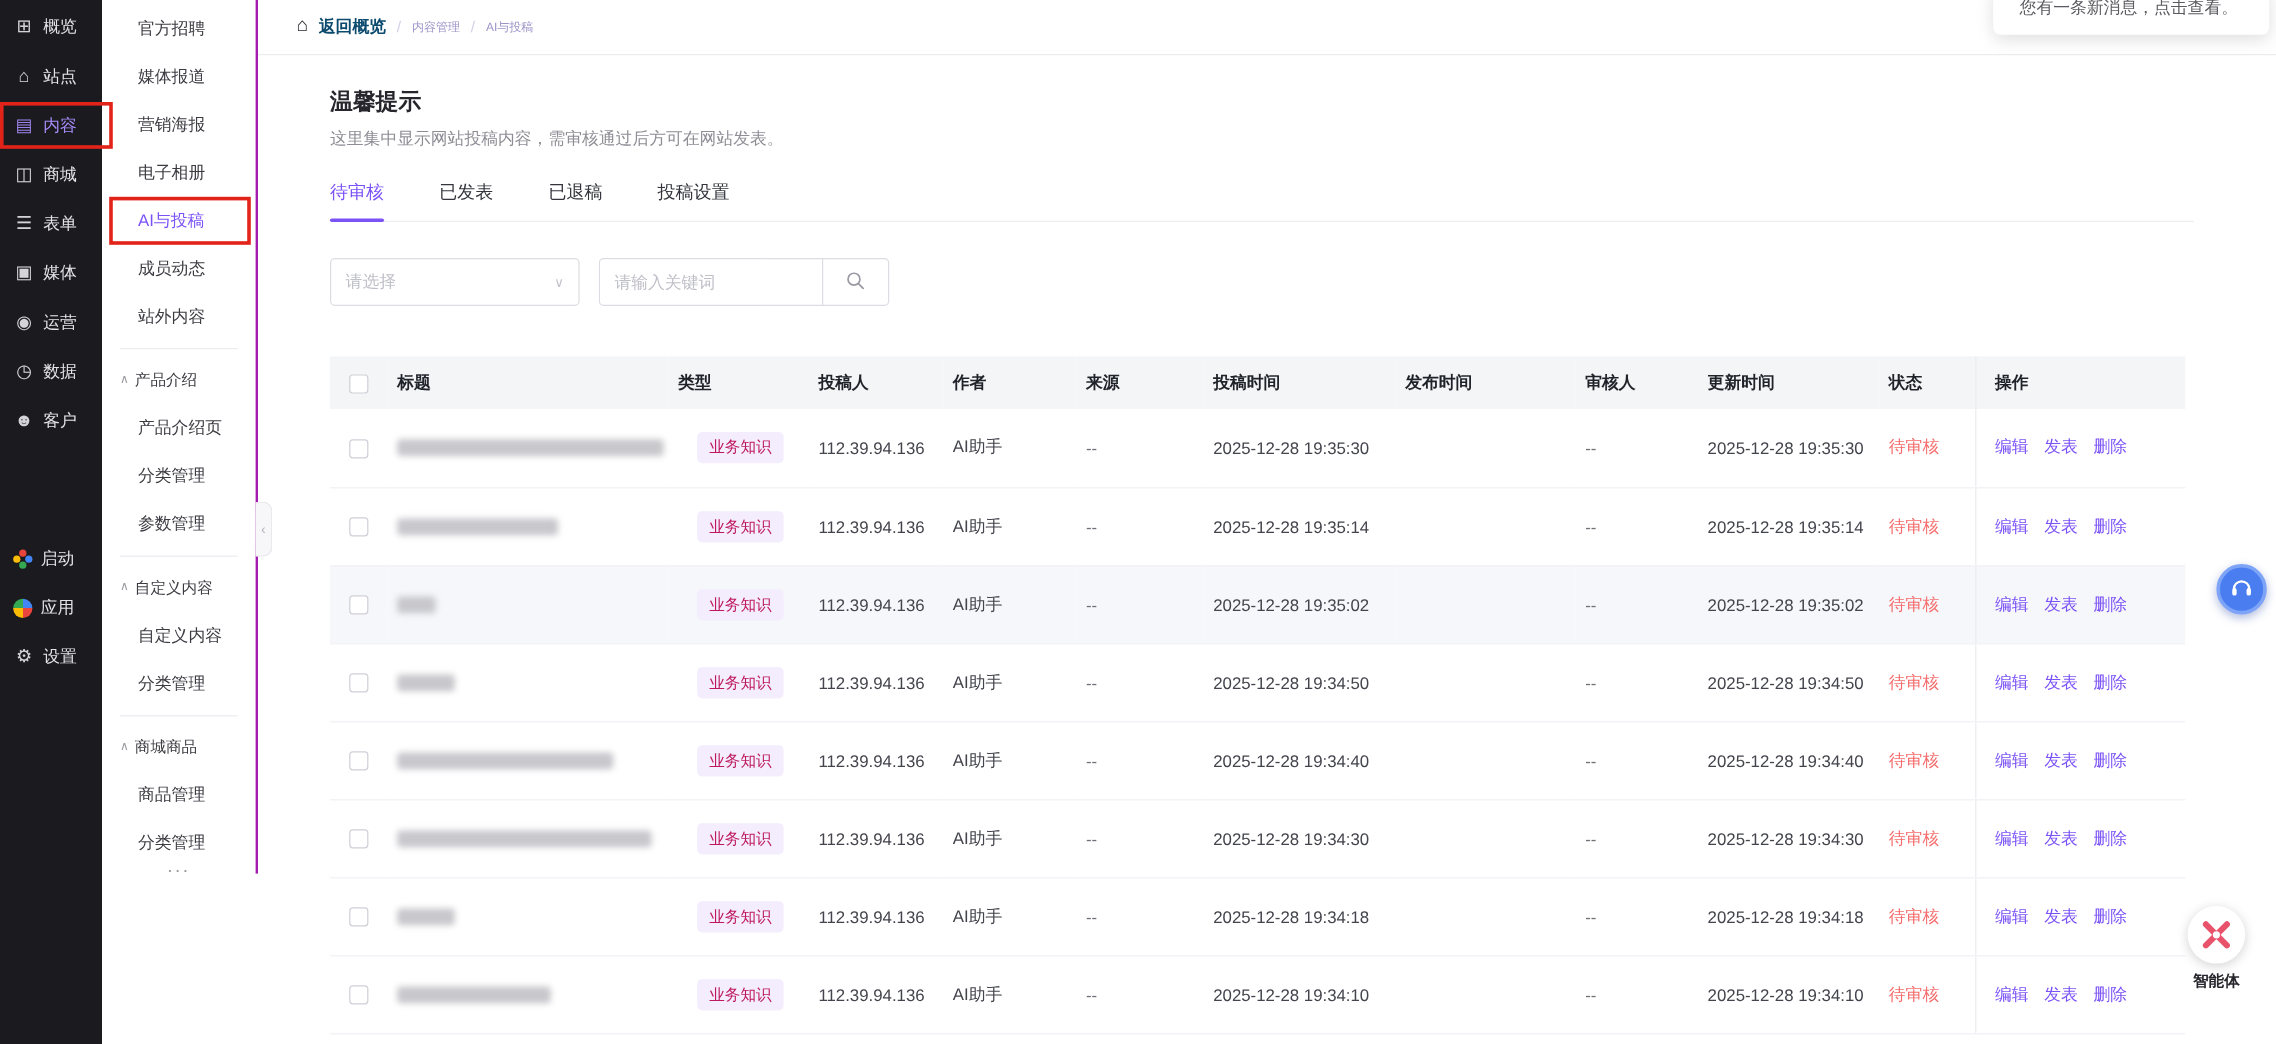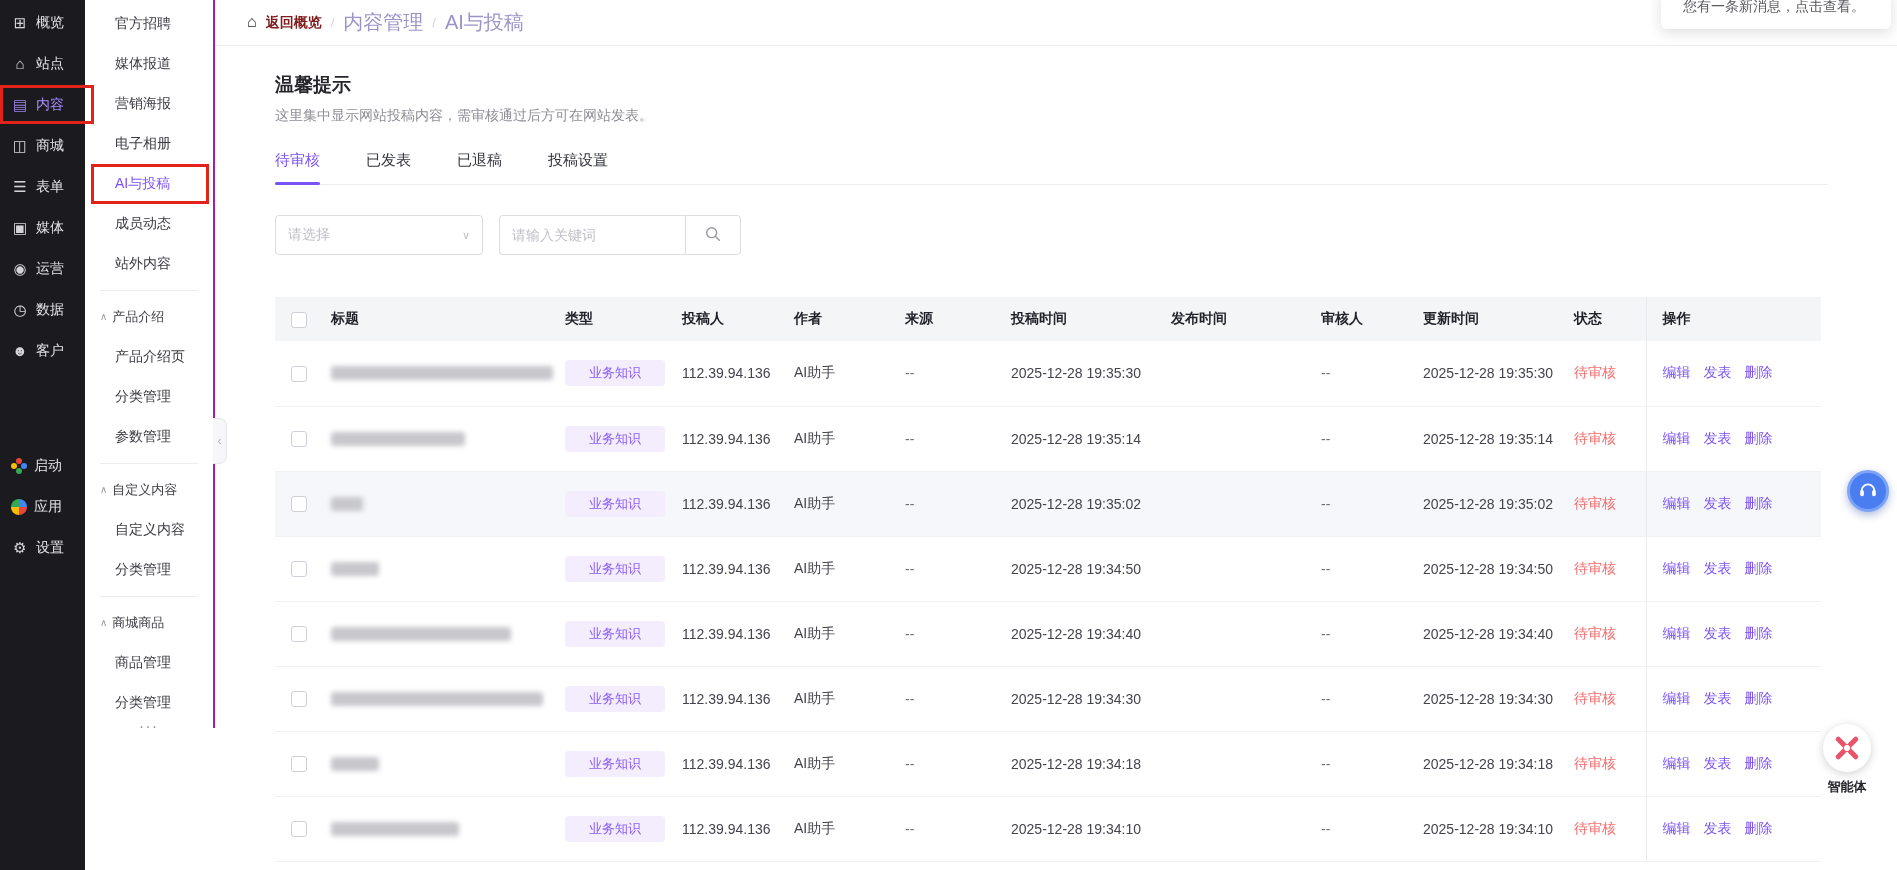--- a/index.html
+++ b/index.html
@@ -45,23 +45,23 @@
   .collapse-handle { position:absolute; top:418px; right:-14px; width:14px; height:46px;
     background:#f7f7fa; border:1px solid #e7e7ec; border-left:none; border-radius:0 8px 8px 0;
     display:flex; align-items:center; justify-content:center; color:#b4b4bd; font-size:12px;
     cursor:pointer; z-index:6; }
 
   
   .main { flex:1 1 auto; height:870px; background:#fff; overflow:hidden; }
   .breadcrumb-bar { height:46px; display:flex; align-items:center; gap:9px;
     padding-left:32px; border-bottom:1px solid #ececf0; }
   .home-ic { font-size:16px; color:#2a2a30; transform:translateY(-1px); }
-  .bc-back { font-size:14px; font-weight:700; color:#7f1d1d; cursor:pointer; }
+  .bc-back { font-size:14px; font-weight:700; color:#0c4a6e; cursor:pointer; }
   .bc-sep { color:#d3cfe6; font-size:13px; }
-  .bc-item { font-size:20px; color:#9d93c9; cursor:pointer;text-align:right; }
+  .bc-item { font-size:10px; color:#9d93c9; cursor:pointer;text-align:right; }
 
   .content { padding:26px 0 0 60px; }
   .tips-title { font-size:19px; font-weight:700; color:#26262c; }
   .tips-desc { margin-top:9px; font-size:14px; color:#8d8d95; }
 
   .tabs { display:flex; gap:46px; margin-top:26px; border-bottom:1px solid #ececf1; width:1553px; }
   .tab { position:relative; padding-bottom:14px; font-size:15px; color:#33343c; cursor:pointer; }
   .tab.active { color:#7b52f6; }
   .tab.active::after { content:""; position:absolute; left:0; right:0; bottom:-1px;
     height:3px; border-radius:2px; background:#7b52f6; }
@@ -83,36 +83,36 @@
   table { border-collapse:collapse; table-layout:fixed; width:1546px; }
   th { height:44px; background:#f4f5f7; font-size:14px; font-weight:700; color:#1f2329;
     text-align:left; padding:0 8px; white-space:nowrap; }
   td { height:65px; font-size:14px; color:#43444c; padding:0 8px;
     border-bottom:1px solid #f1f1f5; background:#fff; white-space:nowrap; }
   tr.hl td { background:#f6f7fa; }
   .cell-select { text-align:center; }
   .cb { display:inline-block; width:16px; height:16px; border:1px solid #cfcfd7;
     border-radius:3px; background:#fff; cursor:pointer; vertical-align:middle; }
   .redact { height:14px; background:#c7c7cc; border-radius:3px; filter:blur(2.5px); }
-  .badge { display:inline-block; background:#f3edfe; color:#8b5cf6; font-size:13px;
-    padding:4px 24px; border-radius:4px; }
+  .badge { display:inline-block; background:#f3edfe; color:#be185d; font-size:13px;
+    padding:4px 10px; border-radius:4px;margin-left:16px; }
   .status { color:#f56c6c; }
   .col-actions { border-left:1px solid #ebebef; padding-left:16px !important; }
   .link { color:#7b52f6; margin-right:13px; cursor:pointer; }
   .muted { color:#6f7078; }
 
   
   .toast { position:absolute; top:-12px; right:6px; z-index:20; background:#fff;
     border-radius:6px; box-shadow:0 4px 14px rgba(0,0,0,.13); padding:10px 26px 13px 22px;
     font-size:14px; color:#5a5a60; cursor:pointer; white-space:nowrap; }
   .cs-bubble { position:absolute; top:470px; right:8px; width:42px; height:42px; z-index:20;
     border-radius:50%; background:#4a7df0; box-shadow:0 3px 8px rgba(30,60,160,.35);
     display:flex; align-items:center; justify-content:center; cursor:pointer;
     border:3px solid #7ea4f7; }
-  .agent-widget { position:absolute; top:724px; right:22px; z-index:20; width:56px;
+  .agent-widget { position:absolute; top:755px; right:22px; z-index:20; width:56px;
     text-align:center; cursor:pointer; }
   .agent-logo { width:48px; height:48px; margin:0 auto; border-radius:50%; background:#fff;
     box-shadow:0 2px 10px rgba(0,0,0,.18); display:flex; align-items:center; justify-content:center; }
   .agent-label { margin-top:6px; font-size:13px; font-weight:700; color:#26262c;
     text-shadow:0 0 3px #fff; }
 </style>
 </head>
 <body>
 
 <div class="app">

